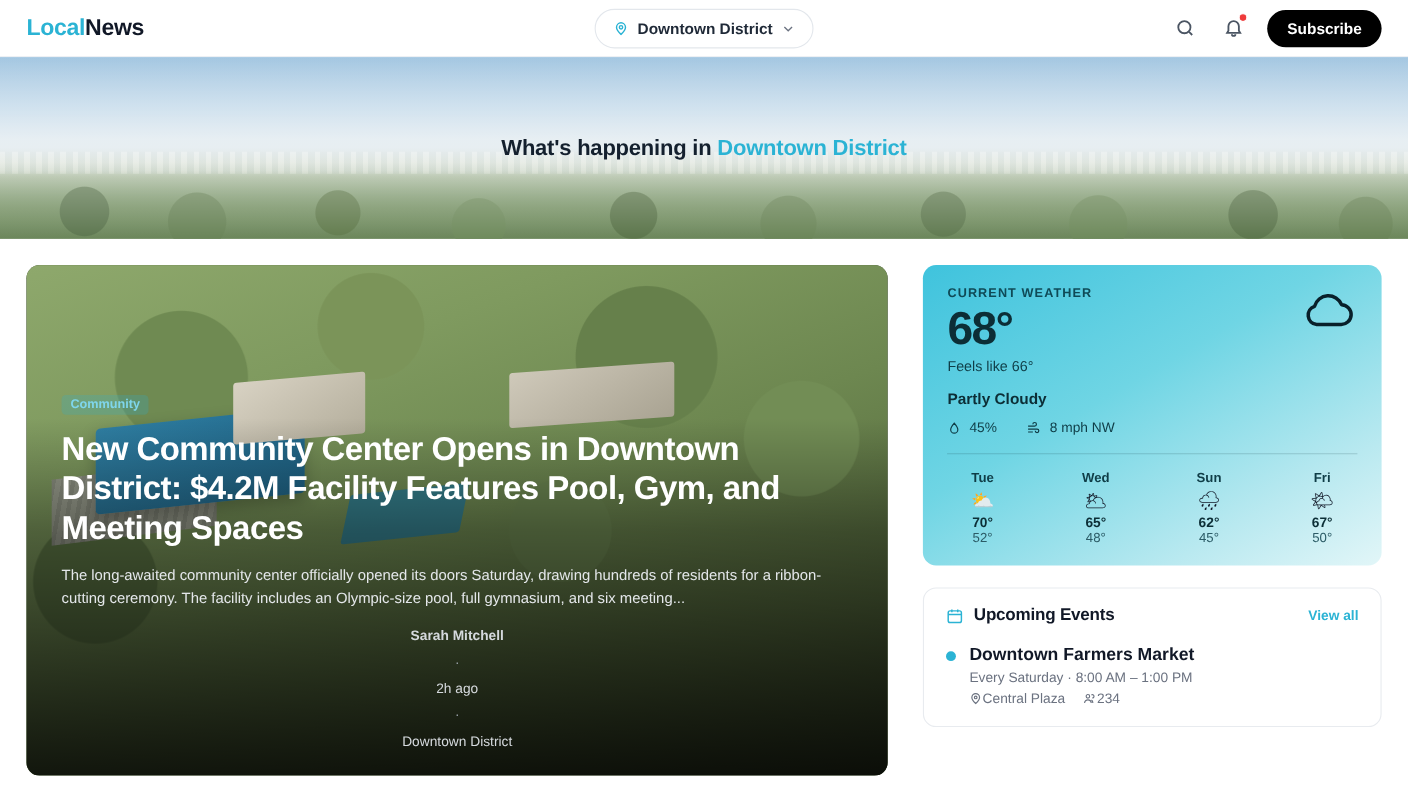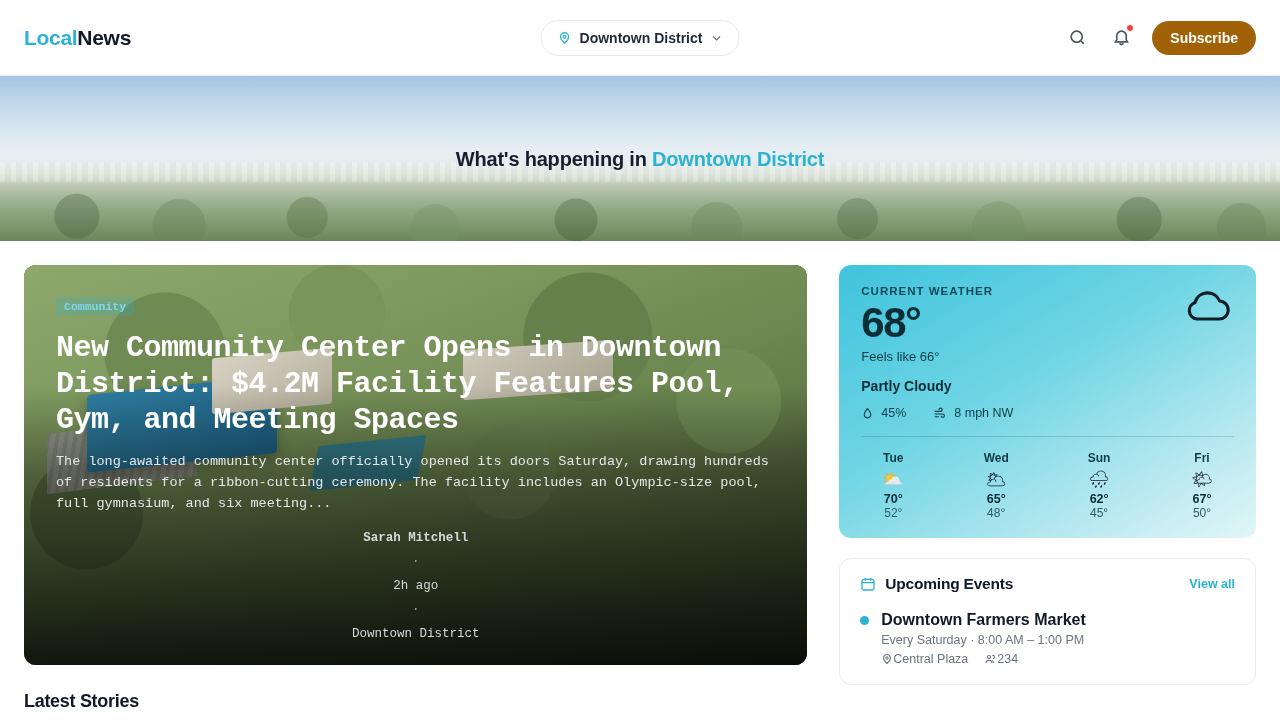--- a/index.html
+++ b/index.html
@@ -6,21 +6,21 @@
   html, body {
     width: 1280px; height: 720px;
     font-family: "Liberation Sans", sans-serif;
     background: #ffffff;
     overflow: hidden;
     color: #111827;
   }
 
   
   .header {
-    height: 76px;
+    height: 52px;
     background: #ffffff;
     border-bottom: 1px solid #eceff3;
     display: flex;
     align-items: center;
     padding: 0 24px;
     position: relative;
   }
   .logo {
     font-size: 21px;
     font-weight: 700;
@@ -68,21 +68,21 @@
     top: -1px; right: 0px;
     width: 8px; height: 8px;
     border-radius: 50%;
     background: #ef3b3b;
     border: 1.5px solid #fff;
   }
   .subscribe-btn {
     height: 34px;
     padding: 0 18px;
     border-radius: 17px;
-    background: #a16207;
+    background: #000000;
     color: #fff;
     font-size: 14px;
     font-weight: 700;
     display: flex; align-items: center;
     border: none;
     cursor: pointer;
     font-family: "Liberation Sans", sans-serif;
   }
 
   
@@ -141,25 +141,24 @@
     display: flex;
     gap: 32px;
     padding: 24px 24px 0 24px;
   }
   .col-left { width: 812px; }
   .col-right { width: 432px; }
 
   
   .feature {
     position: relative;
-    height: 400px;
+    height: 464px;
     border-radius: 12px;
     overflow: hidden;
     background: #3f4b35;
-    font-family: Liberation Mono, monospace;
   }
   .feature-photo {
     position: absolute; inset: 0;
     background:
       radial-gradient(circle at 18% 22%, #6f8a52 0 60px, transparent 61px),
       radial-gradient(circle at 40% 12%, #7b9459 0 48px, transparent 49px),
       radial-gradient(circle at 72% 18%, #66804b 0 64px, transparent 65px),
       radial-gradient(circle at 90% 34%, #728d55 0 52px, transparent 53px),
       radial-gradient(circle at 8% 62%, #5c7544 0 56px, transparent 57px),
       radial-gradient(circle at 62% 52%, #6b8550 0 46px, transparent 47px),

